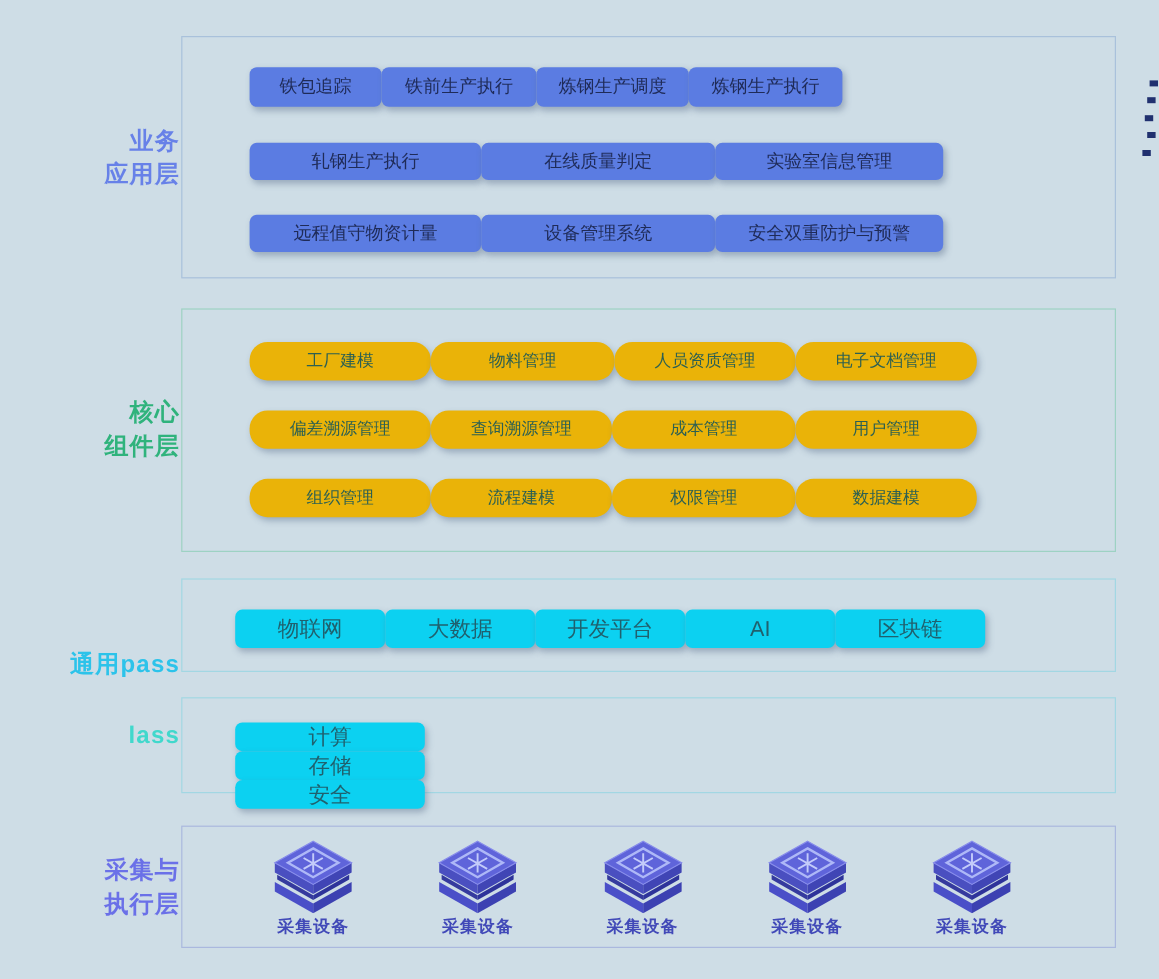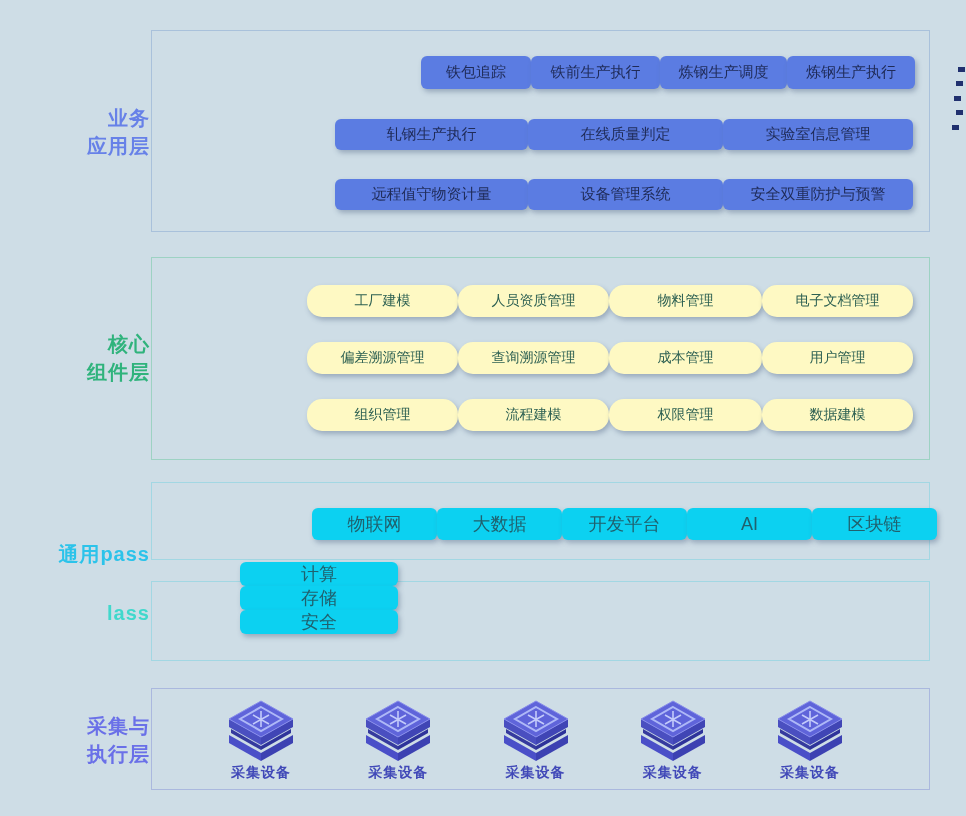--- a/index.html
+++ b/index.html
@@ -16,33 +16,33 @@
   .lbl-edge     { top:712px; color:#6a70e8; }
 
   
   .panel { position:absolute; left:151px; width:779px; border:1px solid; background:transparent; }
   .panel-business { top:30px;  height:202px; border-color:#a9c1db; }
   .panel-core     { top:257px; height:203px; border-color:#9dd2c3; }
   .panel-paas     { top:482px; height:78px;  border-color:#a2d7e3; }
   .panel-iaas     { top:581px; height:80px;  border-color:#a2d7e3; }
   .panel-edge     { top:688px; height:102px; border-color:#aab8de; }
 
-  .btn-row { position:absolute; display:flex; justify-content:flex-end; align-items:stretch;margin-left:44px; }
+  .btn-row { position:absolute; display:flex; justify-content:flex-start; align-items:stretch; }
   .p1-r1 { top:25px;  left:56px; width:663px; height:33px; }
   .p1-r2 { top:88px;  left:56px; width:661px; height:31px;font-family:Liberation Mono, monospace; }
   .p1-r3 { top:148px; left:56px; width:661px; height:31px; }
   .p2-r  { left:56px; width:661px; height:32px; }
   .p2-r1 { top:27px; } .p2-r2 { top:84px; } .p2-r3 { top:141px; }
   .p3-r  { top:25px; left:44px; width:697px; height:32px; }
   .p4-r  { top:20px; left:44px; width:700px; height:32px;flex-direction:column; }
 
   .btn { border:none; border-radius:6px; display:flex; align-items:center; justify-content:center;
          cursor:pointer; font-family:inherit; box-shadow:2px 3px 5px rgba(90,110,140,.45); white-space:nowrap; }
   .btn.blue  { background:#5b7ce2; color:#1f2b58; font-size:15px; }
-  .btn.green { background:#fef9c3; color:#2d6052; font-size:14px;border-radius:15px; }
+  .btn.green { background:#eab308; color:#2d6052; font-size:14px;border-radius:15px; }
   .btn.cyan  { background:#0cd1f1; color:#20616e; font-size:18px; }
   .w110{width:110px}.w129{width:129px}.w127{width:127px}.w128{width:128px}
   .w193{width:193px}.w195{width:195px}.w190{width:190px}
   .w151{width:151px}.w153{width:153px}
   .w125{width:125px}.w158{width:158px}
 
   
   .device-row { position:absolute; top:10px; left:44px; width:679px; display:flex; justify-content:space-between; }
   .device { width:130px; display:flex; flex-direction:column; align-items:center;font-family:Liberation Serif, serif; }
   .device-label { margin-top:3px; font-size:14px; font-weight:bold; letter-spacing:1px; color:#4149b8; }
@@ -89,22 +89,22 @@
     <div class="btn-row p1-r3">
       <button class="btn blue w193">远程值守物资计量</button>
       <button class="btn blue w195">设备管理系统</button>
       <button class="btn blue w190">安全双重防护与预警</button>
     </div>
   </div>
 
   <div class="panel panel-core">
     <div class="btn-row p2-r p2-r1">
       <button class="btn green w151">工厂建模</button>
+      <button class="btn green w153">物料管理</button>
       <button class="btn green w151">人员资质管理</button>
-      <button class="btn green w153">物料管理</button>
       <button class="btn green w151">电子文档管理</button>
     </div>
     <div class="btn-row p2-r p2-r2">
       <button class="btn green w151">偏差溯源管理</button>
       <button class="btn green w151">查询溯源管理</button>
       <button class="btn green w153">成本管理</button>
       <button class="btn green w151">用户管理</button>
     </div>
     <div class="btn-row p2-r p2-r3">
       <button class="btn green w151">组织管理</button>

